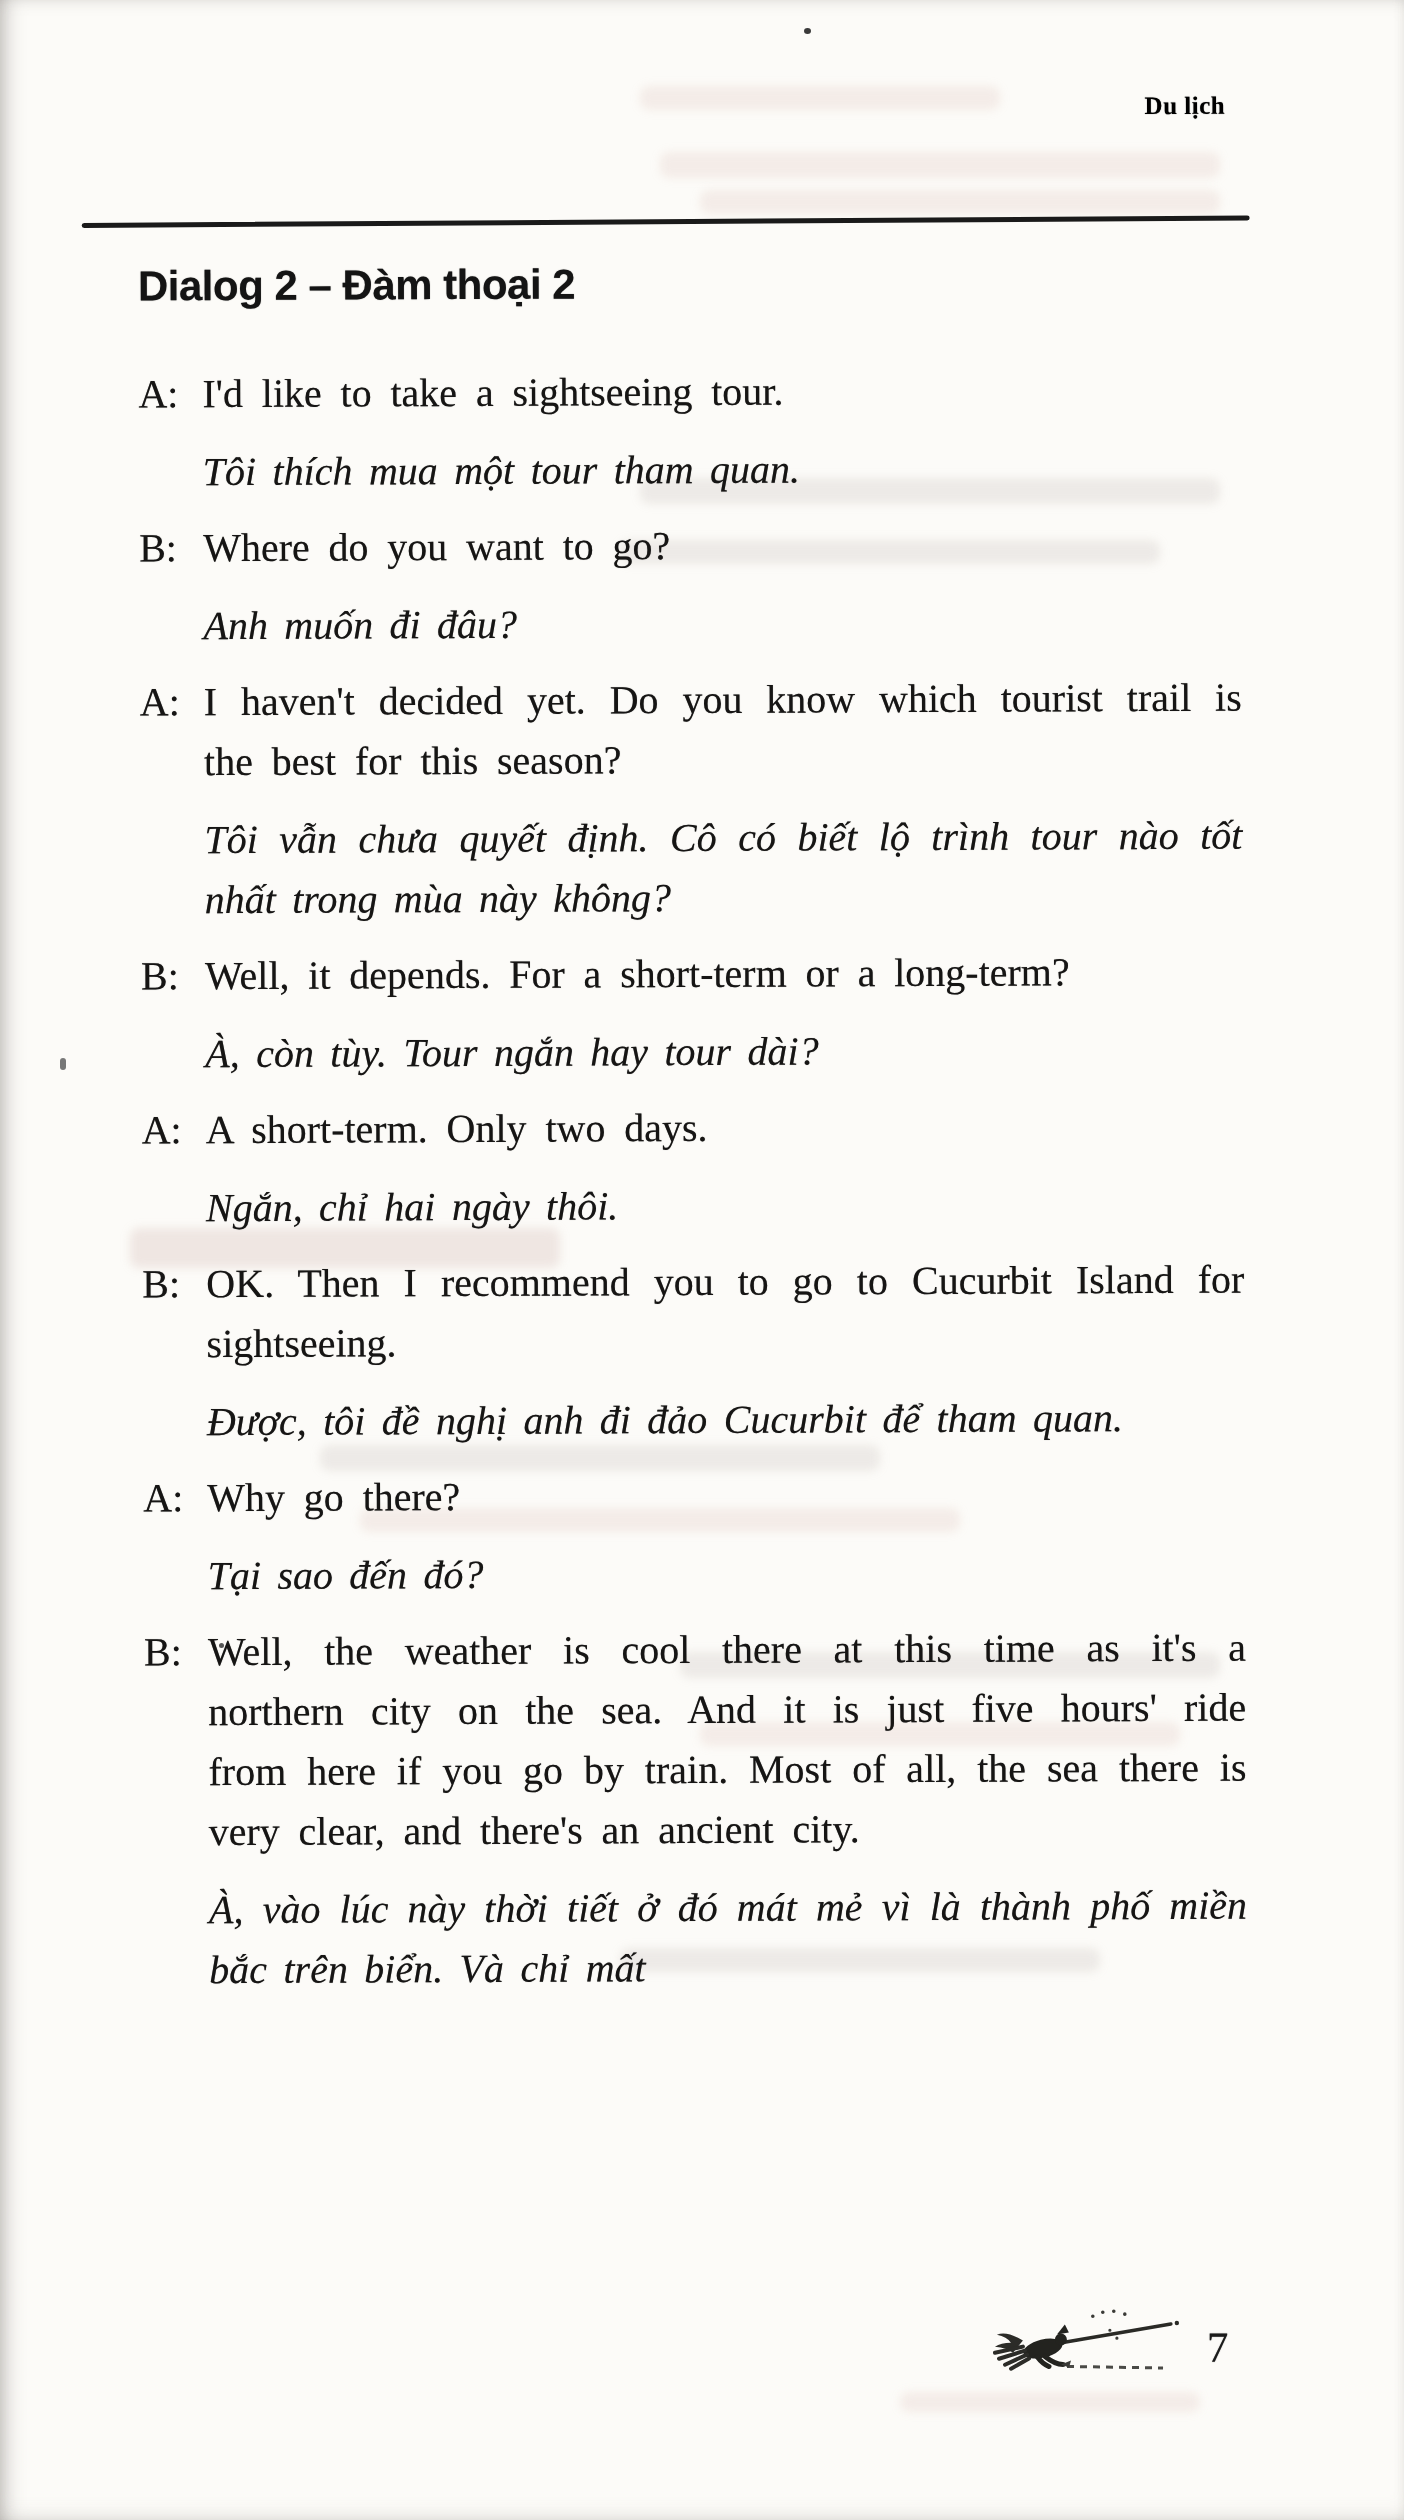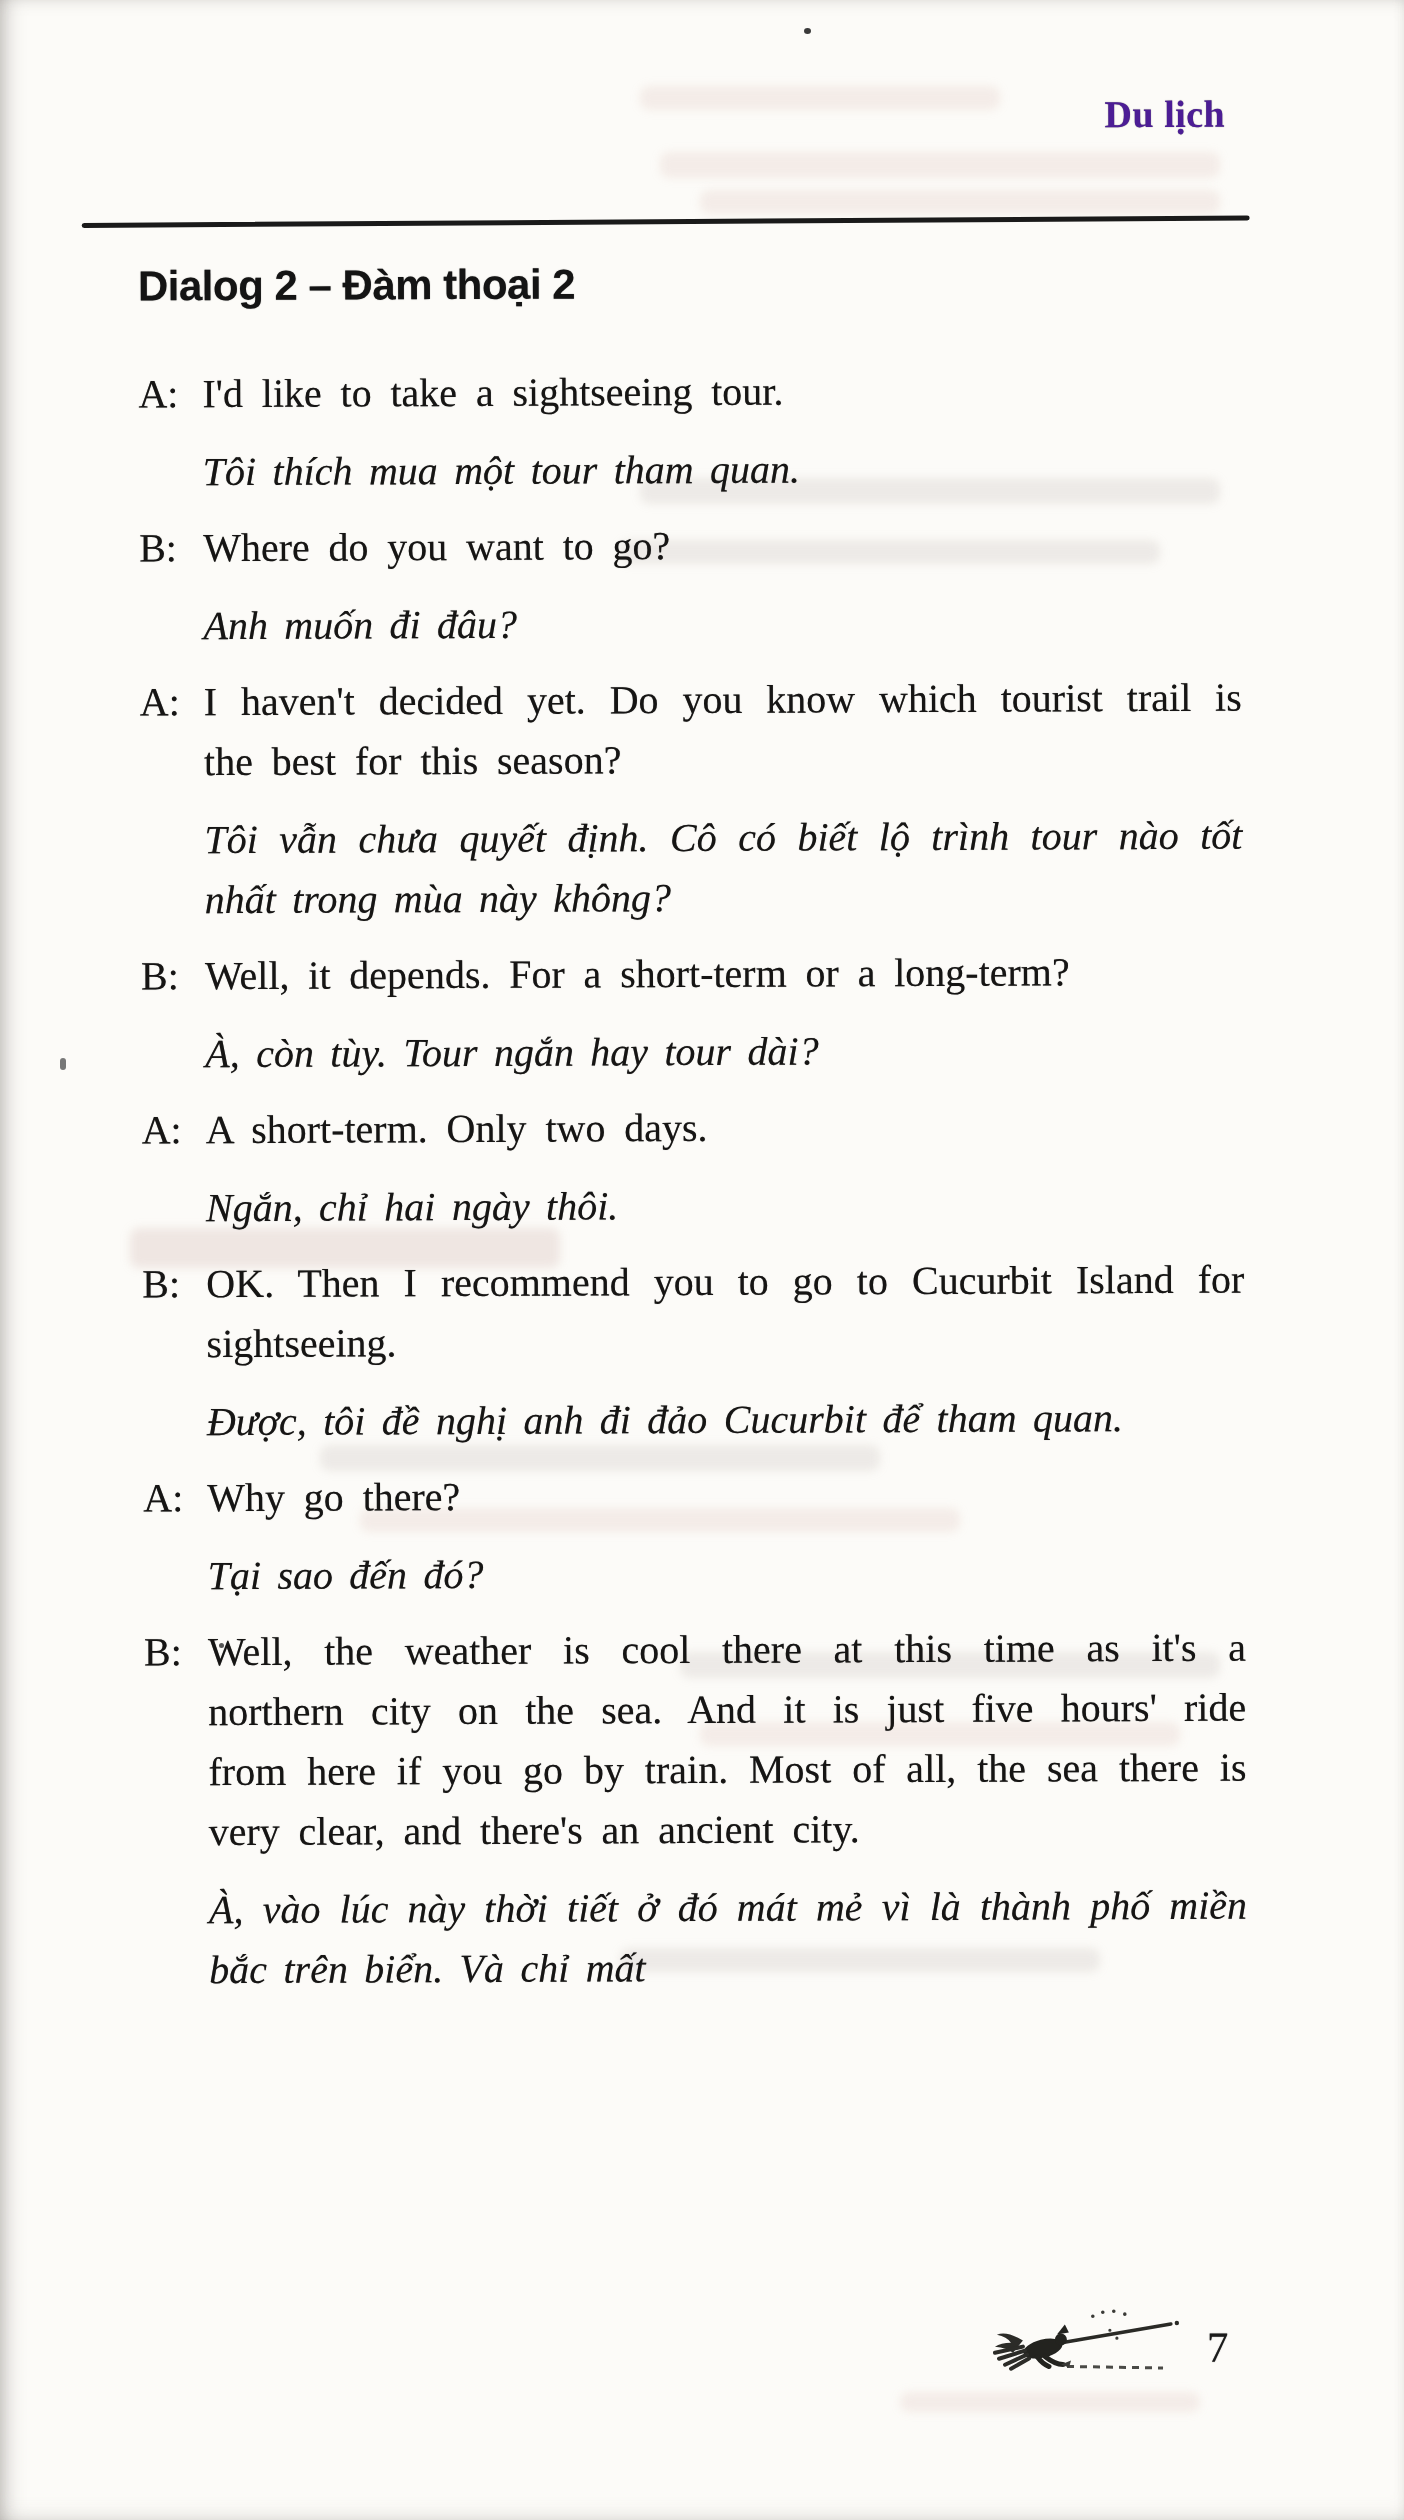--- a/index.html
+++ b/index.html
@@ -29,23 +29,23 @@
     filter: blur(5px);
     border-radius: 9px;
   }
   .ghost.gray { background: rgba(160,150,142,0.16); }
 
   .speck { position: absolute; background: #3a3a3a; border-radius: 50%; }
 
   .running-head {
     position: absolute;
     top: 94px; right: 176px;
-    font-size: 38px; font-weight: 700;
+    font-size: 25px; font-weight: 700;
     letter-spacing: 0.5px;
-    color: #4c1d95;
+    color: #000000;
     text-shadow: 0 0 1px rgba(0,0,0,0.55);
   }
   .head-rule {
     position: absolute;
     top: 219px; left: 84px; right: 152px;
     height: 5px;
     background: #1a1a1a;
     border-radius: 3px;
     transform: rotate(-0.12deg);
   }

